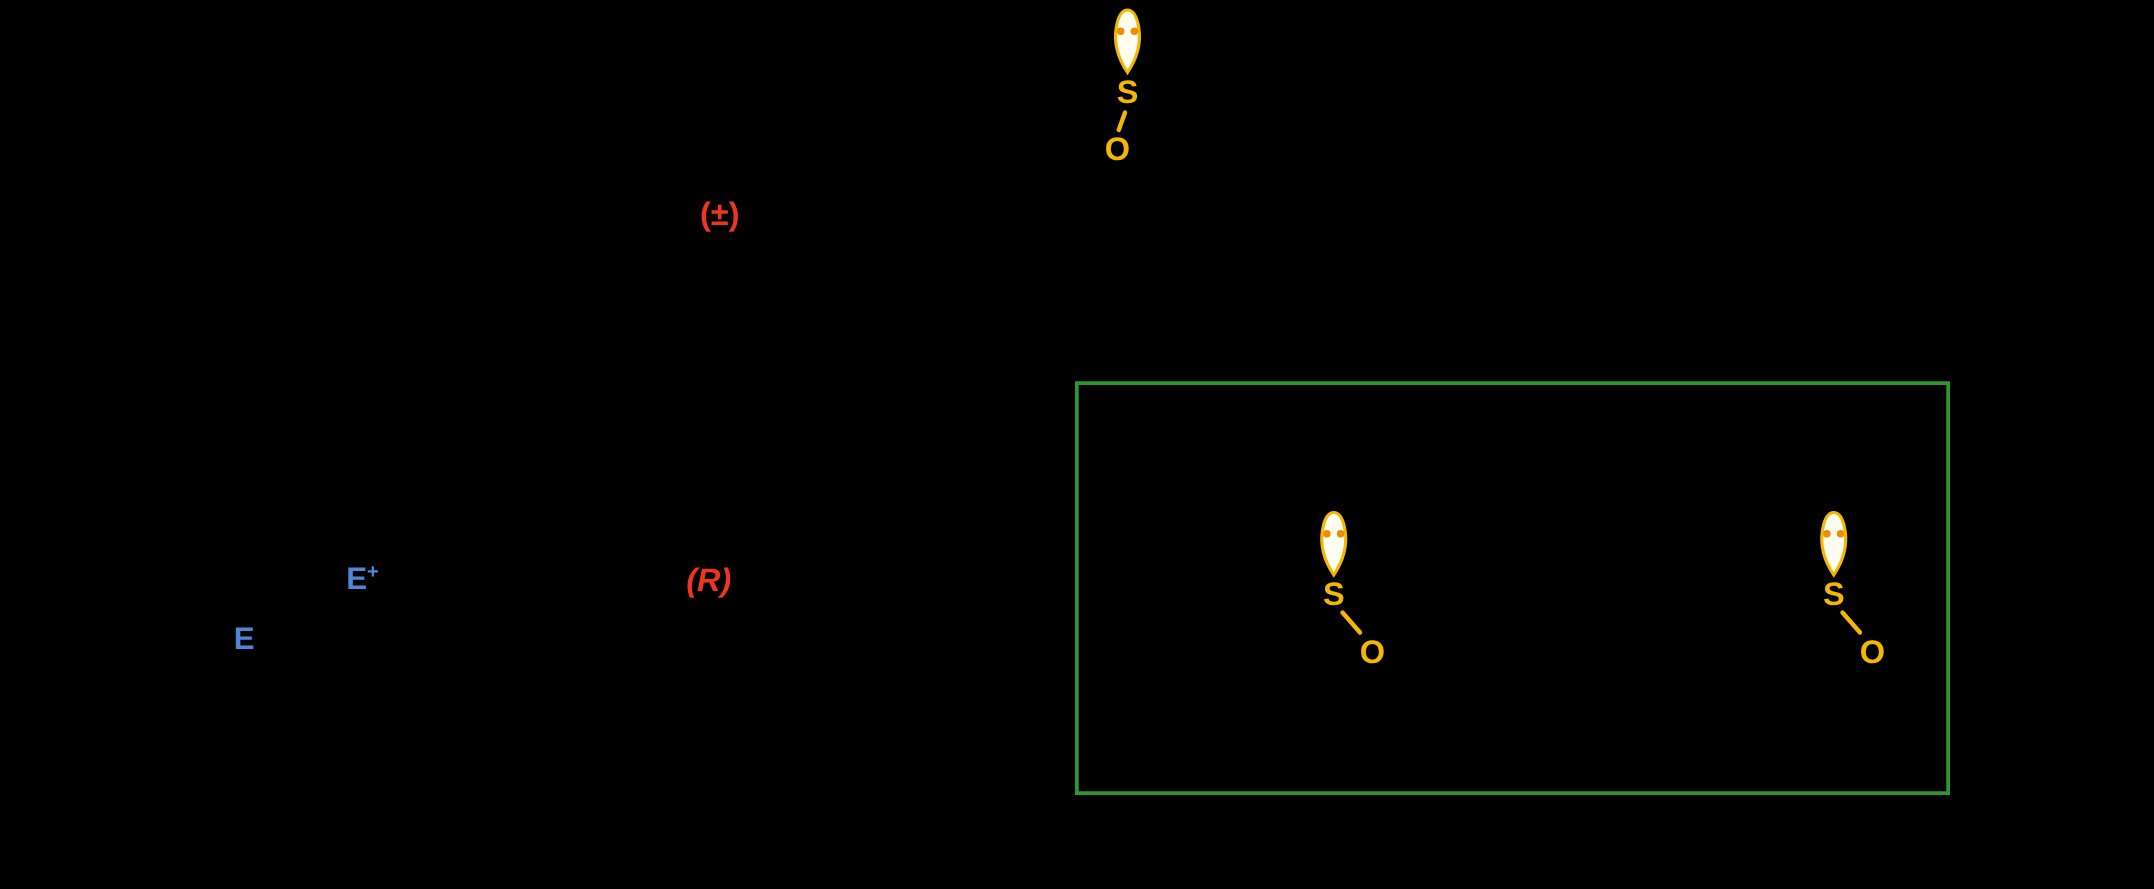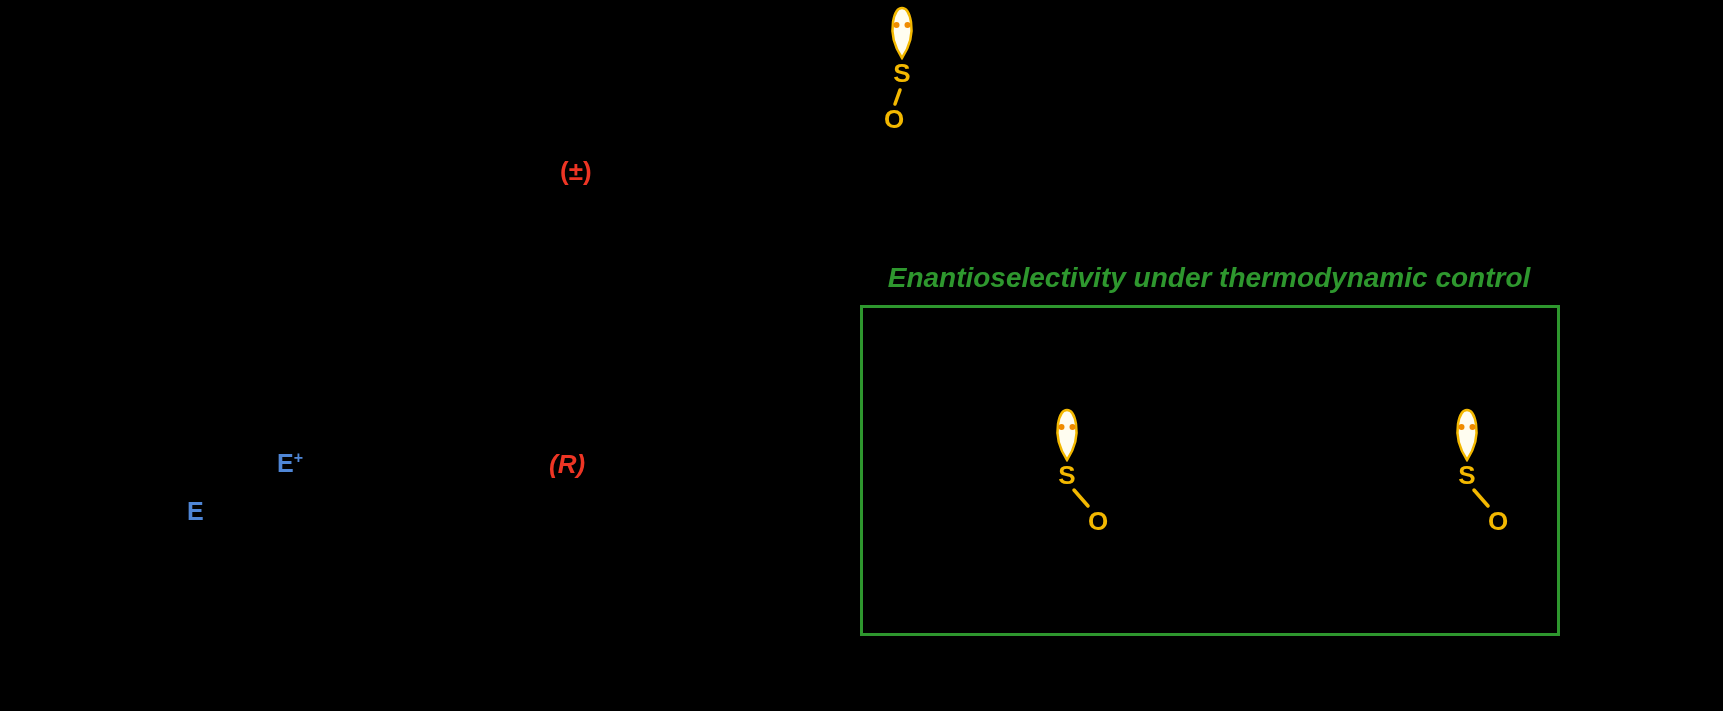--- a/index.html
+++ b/index.html
@@ -59,21 +59,20 @@
 
   <svg class="abs motif" style="left:867px; top:4px;" width="80" height="132" viewBox="0 0 80 132">
     <path class="lobe" d="M35 54 C27 42 24 30 26 18 C27.5 9 30.5 4 35 4 C39.5 4 42.5 9 44 18 C46 30 43 42 35 54 Z"></path>
     <circle class="dot" cx="29.5" cy="21" r="3"></circle>
     <circle class="dot" cx="40.5" cy="21" r="3"></circle>
     <text class="atom" x="35" y="78" text-anchor="middle">S</text>
     <line class="bond" x1="33" y1="86" x2="28" y2="100"></line>
     <text class="atom" x="27" y="124" text-anchor="middle">O</text>
   </svg>
 
-  <div class="abs green-title" style="left:858px; top:262px; width:702px;">Enantioselectivity under thermodynamic control</div>
 
   <div class="abs green-box" style="left:860px; top:305px; width:700px; height:331px;"></div>
 
   <svg class="abs motif" style="left:1032px; top:406px;" width="90" height="132" viewBox="0 0 90 132">
     <path class="lobe" d="M35 54 C27 42 24 30 26 18 C27.5 9 30.5 4 35 4 C39.5 4 42.5 9 44 18 C46 30 43 42 35 54 Z"></path>
     <circle class="dot" cx="29.5" cy="21" r="3"></circle>
     <circle class="dot" cx="40.5" cy="21" r="3"></circle>
     <text class="atom" x="35" y="78" text-anchor="middle">S</text>
     <line class="bond" x1="42" y1="84" x2="56" y2="100"></line>
     <text class="atom" x="66" y="124" text-anchor="middle">O</text>

